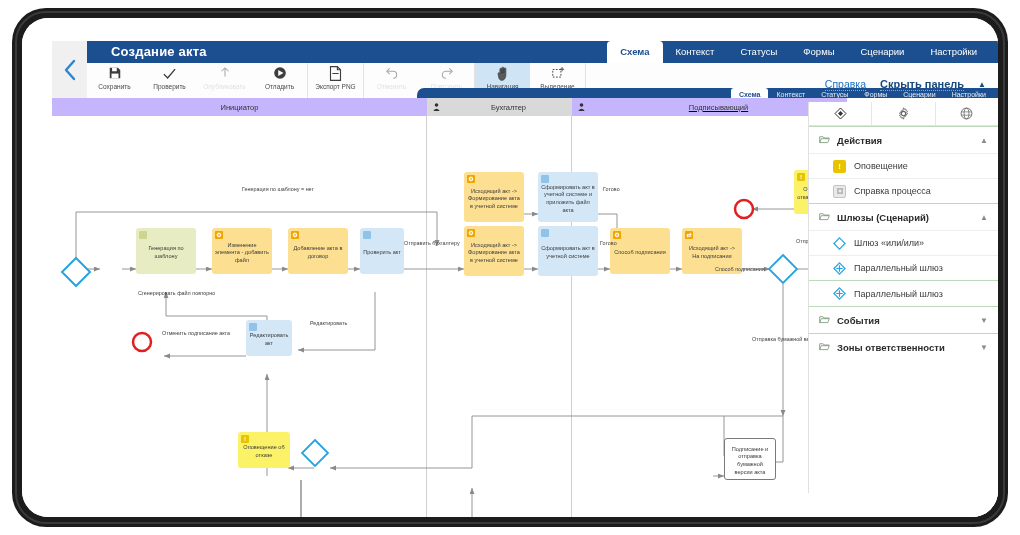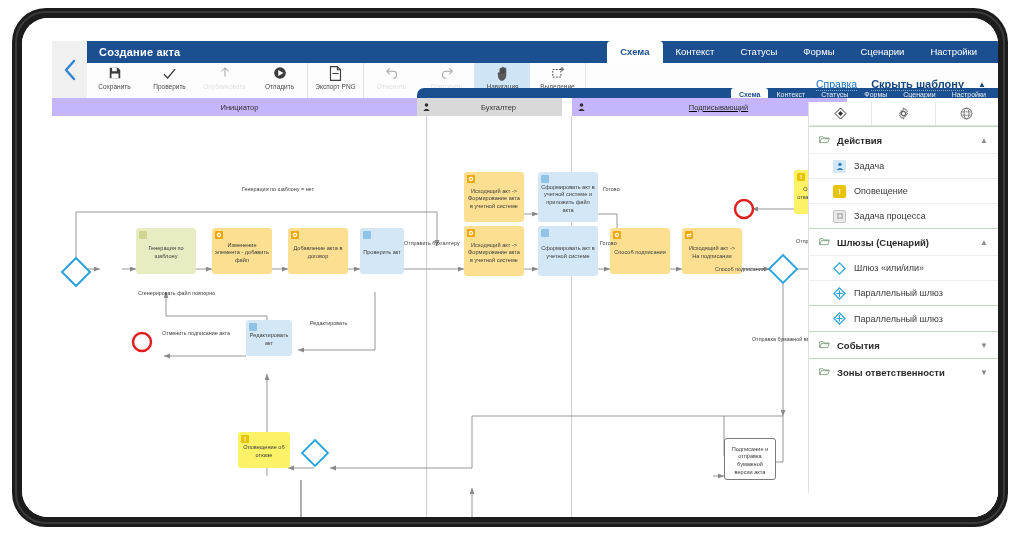--- a/index.html
+++ b/index.html
@@ -19,22 +19,22 @@
     position:relative; width:100%; height:100%; background:#ffffff;
     border-radius:26px; overflow:hidden;
   }
 
   
   #app { position:absolute; inset:0; background:#fff; }
 
   
   .titlebar { position:absolute; left:65px; top:23px; right:0; height:22px;
      background:#1b4f8f; }
-  .titlebar .title { color:#fff; font-size:11px; font-weight:bold;
-     line-height:22px; padding-left:12px; letter-spacing:.2px;}
+  .titlebar .title { color:#fff; font-size:13px; font-weight:bold;
+     line-height:22px; padding-left:24px; letter-spacing:.2px;}
 
   
   .toptabs { position:absolute; right:8px; top:23px; height:22px; display:flex; }
   .toptab { font-size:9.5px; color:#ffffff; padding:0 13px; line-height:22px;
      white-space:nowrap; }
   .toptab.active { background:#ffffff; color:#1b4f8f; border-radius:4px 4px 0 0;
      font-weight:bold; }
 
   
   .backbox { position:absolute; left:30px; top:23px; width:35px; height:57px;
@@ -255,30 +255,30 @@
           <div class="ghosttab active">Схема</div>
           <div class="ghosttab">Контекст</div>
           <div class="ghosttab">Статусы</div>
           <div class="ghosttab">Формы</div>
           <div class="ghosttab">Сценарии</div>
           <div class="ghosttab">Настройки</div>
         </div>
 
   <div class="helprow">
     <a href="#">Справка</a>
-    <span class="hide">Скрыть шаблону</span>
+    <span class="hide">Скрыть панель</span>
     <span class="caret">▲</span>
   </div>
 
   <div class="canvas">
 
     <div class="lanehdr lane-green" style="left:0;width:375px;">
       <div class="nm">Инициатор</div>
     </div>
-    <div class="lanehdr lane-grey" style="left:365px;width:145px;">
+    <div class="lanehdr lane-grey" style="left:375px;width:145px;">
       <div class="pic">
         <svg width="7" height="8" viewBox="0 0 7 8">
                 <circle cx="3.5" cy="2" r="1.8" fill="#333"></circle>
                 <path d="M0.3 8 Q3.5 3.6 6.7 8 Z" fill="#333"></path>
               </svg>
       </div>
       <div class="nm">Бухгалтер</div>
     </div>
     <div class="lanehdr lane-green" style="left:520px;width:275px;text-decoration:underline;">
       <div class="pic">
@@ -487,40 +487,31 @@
             <div class="grp">
               <div class="grp-h">
                 <span><svg class="folder" viewBox="0 0 16 12">
                     <path d="M1 10.5V2h5l1.4 1.8H15" fill="none" stroke="#6c8f6c" stroke-width="1.1"></path>
                     <path d="M1 10.5L3.3 4.8H15l-2.3 5.7z" fill="none" stroke="#6c8f6c" stroke-width="1.1"></path>
                   </svg></span>
                 <span>Действия</span>
                 <span class="sp">▲</span>
               </div>
               <div class="ritem">
-                <span class="sq" style="background:#d3e7f7">
-                  <svg width="8" height="8" viewBox="0 0 8 8">
-                    <circle cx="4" cy="2.4" r="1.7" fill="#2f7fc0"></circle>
-                    <path d="M0.6 8 Q4 4 7.4 8 Z" fill="#2f7fc0"></path>
-                  </svg>
-                </span>
-                <span>Задача</span>
-              </div>
-              <div class="ritem">
                 <span class="sq" style="background:#e8c400;color:#fff;font-weight:bold">!</span>
                 <span>Оповещение</span>
               </div>
               <div class="ritem">
                 <span class="sq" style="background:#e9e9e9;border:1px solid #c4c4c4">
                   <svg width="8" height="8" viewBox="0 0 8 8">
                     <rect x="1" y="1" width="6" height="6" fill="#b8b8b8"></rect>
                     <path d="M4 2.5v3M2.5 4h3" stroke="#fff" stroke-width="1"></path>
                   </svg>
                 </span>
-                <span>Задача процесса</span>
+                <span>Справка процесса</span>
               </div>
             </div>
             <div class="grp">
               <div class="grp-h">
                 <span><svg class="folder" viewBox="0 0 16 12">
                     <path d="M1 10.5V2h5l1.4 1.8H15" fill="none" stroke="#6c8f6c" stroke-width="1.1"></path>
                     <path d="M1 10.5L3.3 4.8H15l-2.3 5.7z" fill="none" stroke="#6c8f6c" stroke-width="1.1"></path>
                   </svg></span>
                 <span>Шлюзы (Сценарий)</span>
                 <span class="sp">▲</span>

